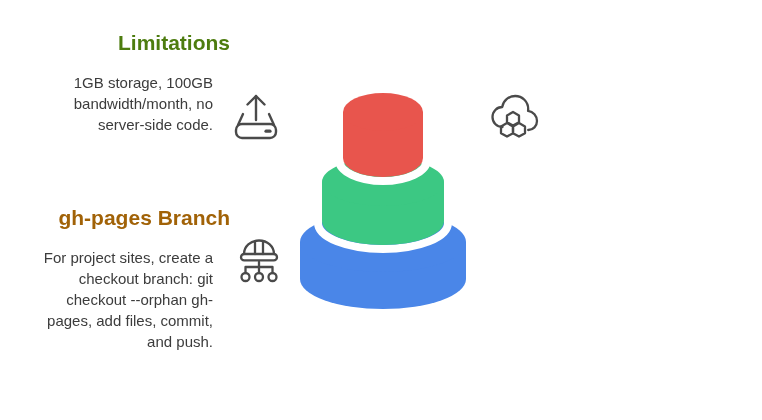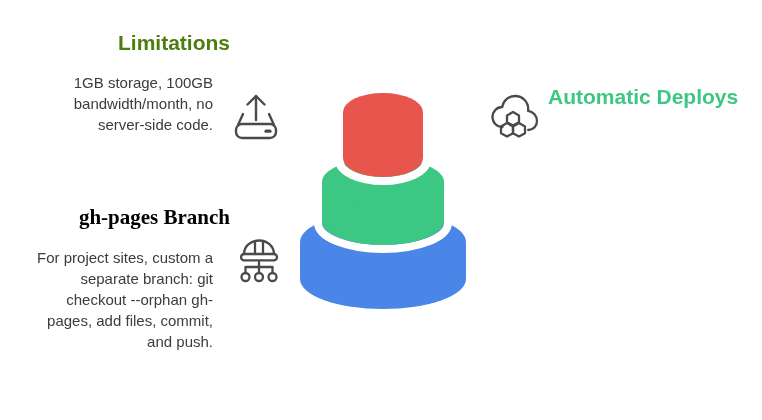--- a/index.html
+++ b/index.html
@@ -18,21 +18,21 @@
   .body{
     font-size:15px;line-height:21px;color:#3c3c3c;margin:17px;
   }
 
   
   #blk-limitations{left:8px;top:30px;width:222px;text-align:right;}
   #blk-limitations .heading{color:#4d7c0f;}
 
   
   #blk-ghpages{left:8px;top:205px;width:222px;text-align:right;}
-  #blk-ghpages .heading{color:#000000;font-family:Liberation Serif, serif;}
+  #blk-ghpages .heading{color:#a16207;}
 
   
   #blk-deploys{left:548px;top:84px;width:200px;text-align:left;}
   #blk-deploys .heading{color:#3cc883;}
 
   
   .icon{position:absolute;}
   #icon-upload{left:230px;top:92px;}
   #icon-branch{left:232px;top:234px;}
   #icon-cloud{left:489px;top:90px;}
@@ -56,40 +56,39 @@
       <path d="M17.5 12.5 L26 4 L34.5 12.5"></path>
       <path d="M13 22 L8 33"></path>
       <path d="M39 22 L44 33"></path>
       <rect x="6" y="32" width="40" height="14" rx="6"></rect>
       <path d="M36 39.2 L40 39.2" stroke-width="3.2"></path>
     </svg>
   </div>
 
   <div class="block" id="blk-ghpages">
     <p class="heading">gh-pages Branch</p>
-    <p class="body">For project sites, custom a separate branch: git checkout --orphan gh-pages, add files, commit, and push.</p>
+    <p class="body">For project sites, create a checkout branch: git checkout --orphan gh-pages, add files, commit, and push.</p>
   </div>
 
   <div class="icon" id="icon-branch">
     <svg width="54" height="54" viewBox="0 0 54 54" fill="none" stroke="#4a4a4a" stroke-width="2.3" stroke-linecap="round" stroke-linejoin="round">
       <path d="M12 20 C12 12.5 18.5 6.5 27 6.5 C35.5 6.5 42 12.5 42 20"></path>
       <path d="M23 7.4 L23 20"></path>
       <path d="M31 7.4 L31 20"></path>
       <rect x="9" y="20" width="36" height="6.4" rx="3.2"></rect>
       <path d="M27 28 L27 33"></path>
       <path d="M13.5 39 L13.5 33 L40.5 33 L40.5 39"></path>
       <path d="M27 33 L27 39"></path>
       <circle cx="13.5" cy="43" r="4"></circle>
       <circle cx="27" cy="43" r="4"></circle>
       <circle cx="40.5" cy="43" r="4"></circle>
     </svg>
   </div>
 
   <div class="block" id="blk-deploys">
-    <p class="heading">Automatic Deploys</p>
   </div>
 
   <div class="icon" id="icon-cloud">
     <svg width="54" height="54" viewBox="0 0 54 54" fill="none" stroke="#4a4a4a" stroke-width="2.3" stroke-linecap="round" stroke-linejoin="round">
       <path d="M13.5 37 C7.5 37 3.5 32.5 3.5 27 C3.5 21.5 7.8 17 13.2 17
                C14.2 10.8 19.6 6 26.2 6 C33.4 6 39.2 11.8 39.2 19
                C39.2 19.6 39.15 20.2 39.06 20.8
                C44.2 21.6 48 26 48 31 C48 36 44.2 40 39.2 40"></path>
       <polygon points="24,22 30,25.4 30,32.2 24,35.6 18,32.2 18,25.4"></polygon>
       <polygon points="18,33 24,36.4 24,43.2 18,46.6 12,43.2 12,36.4"></polygon>

